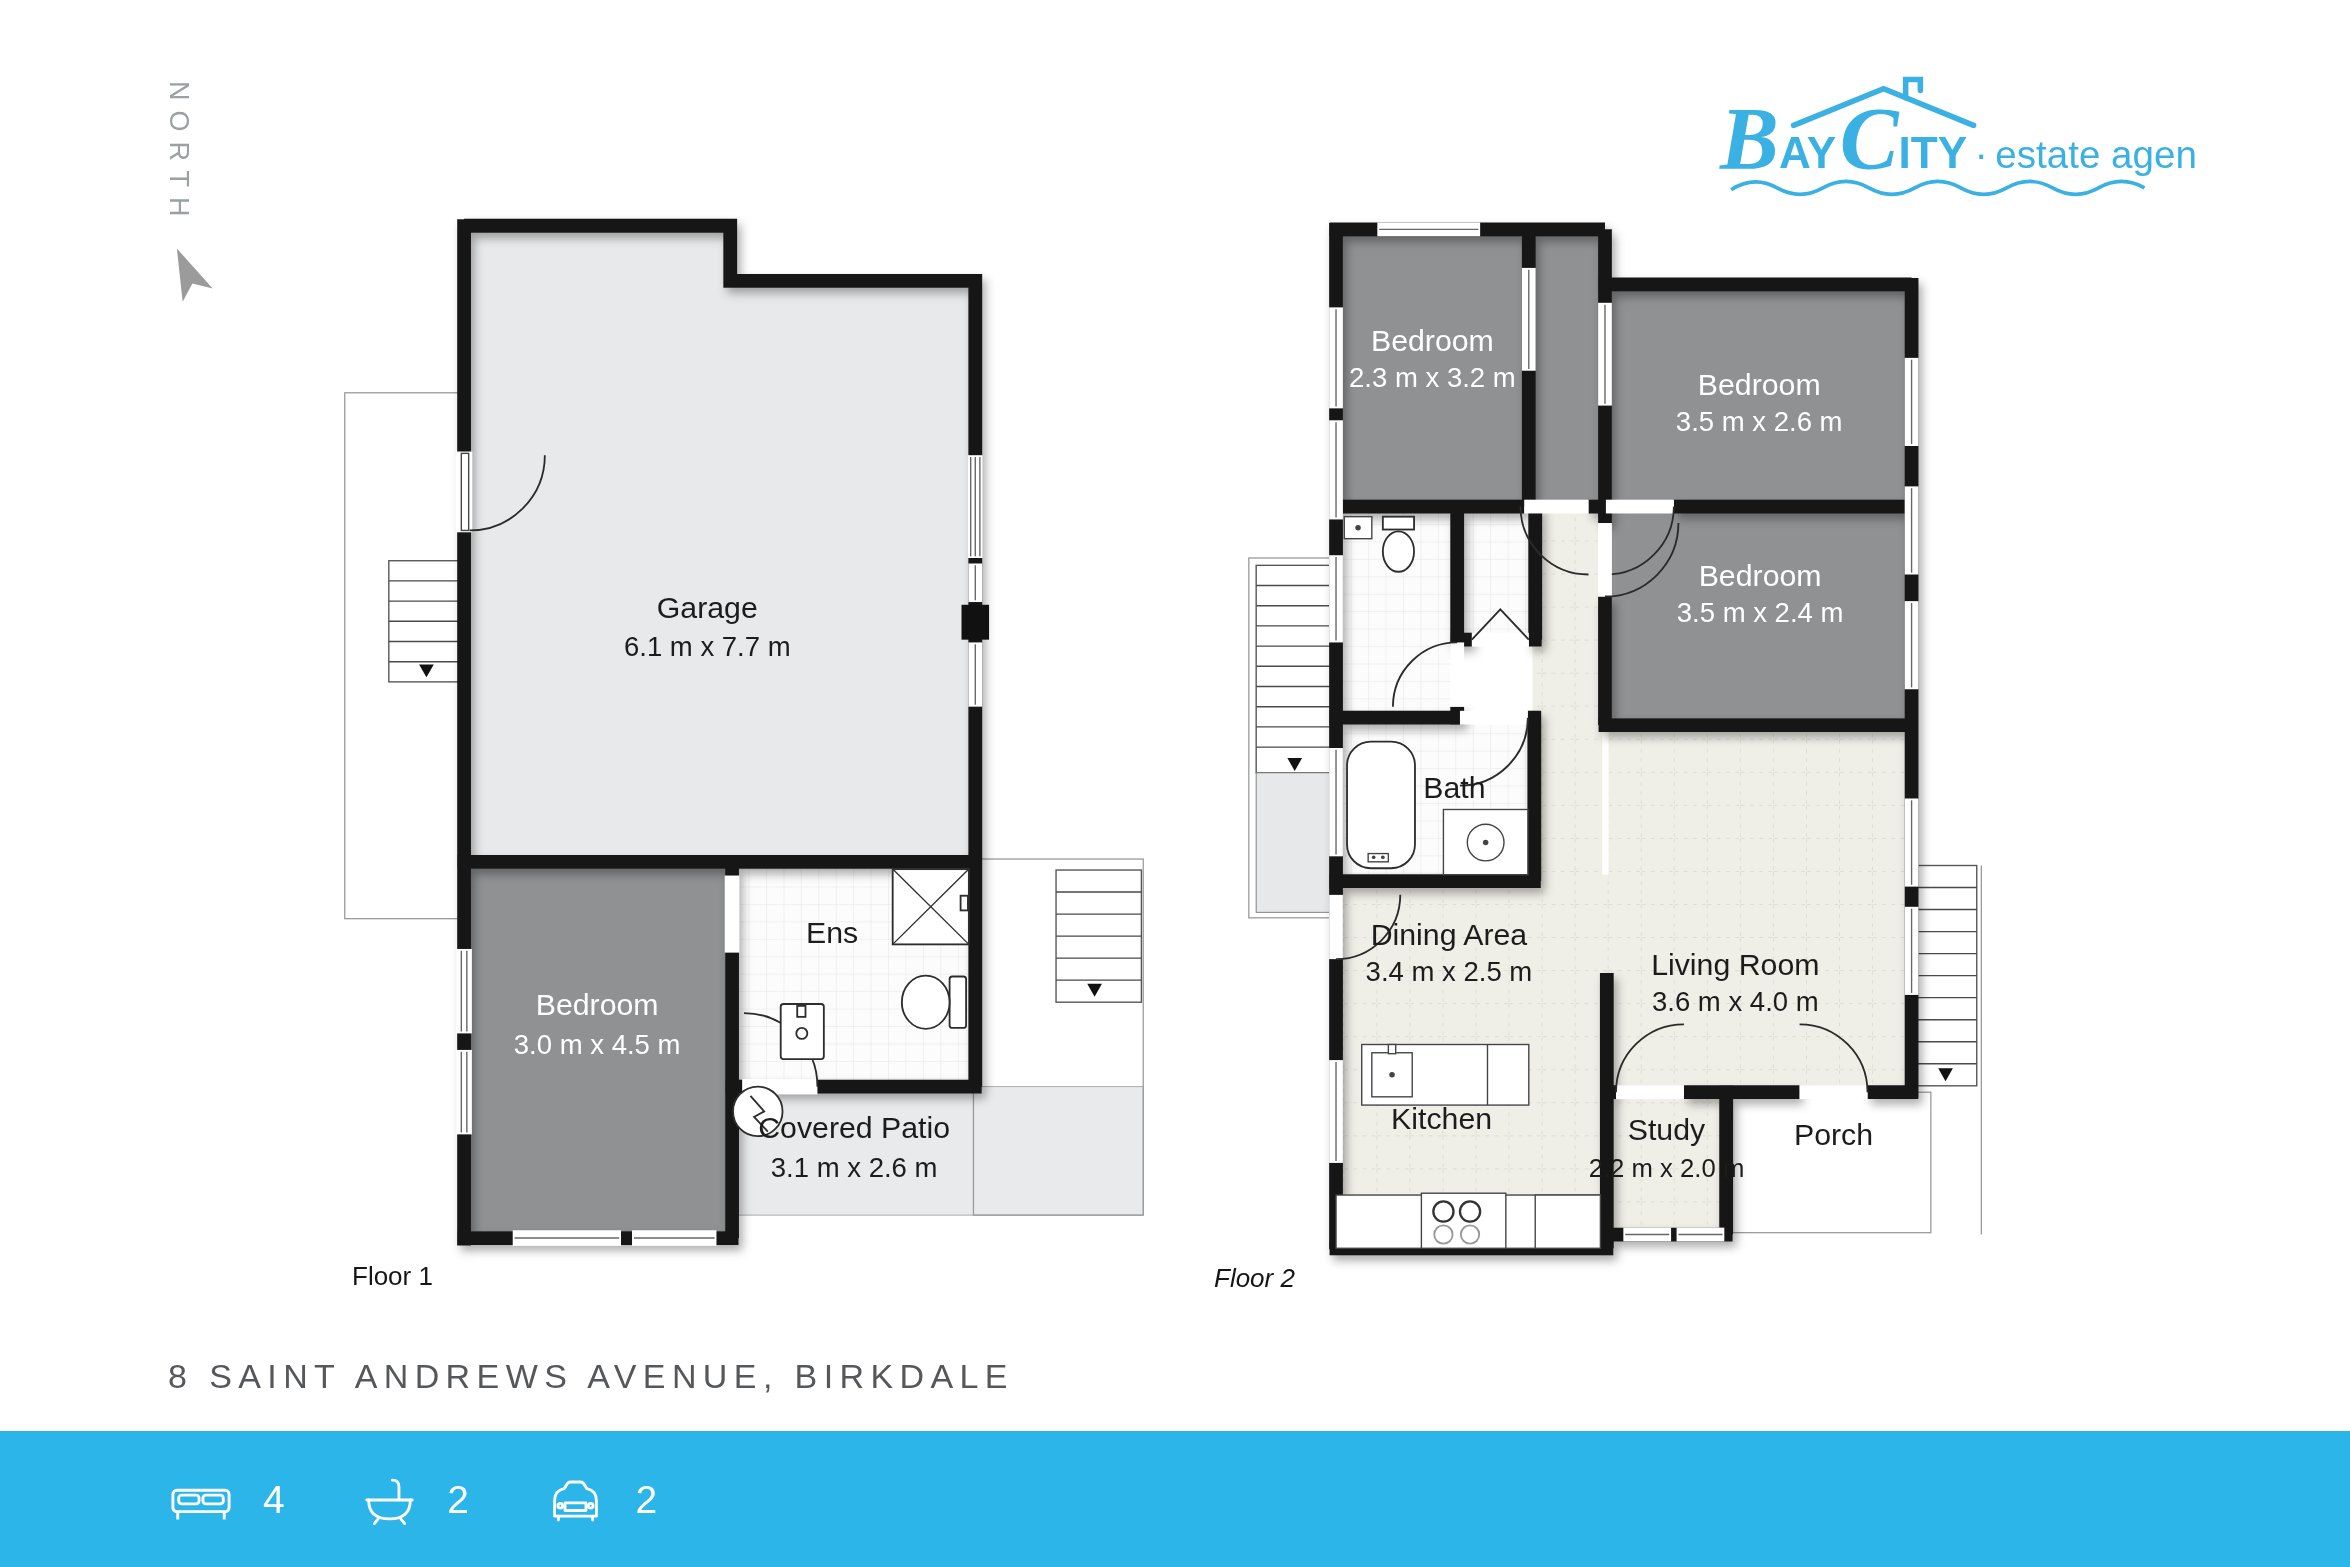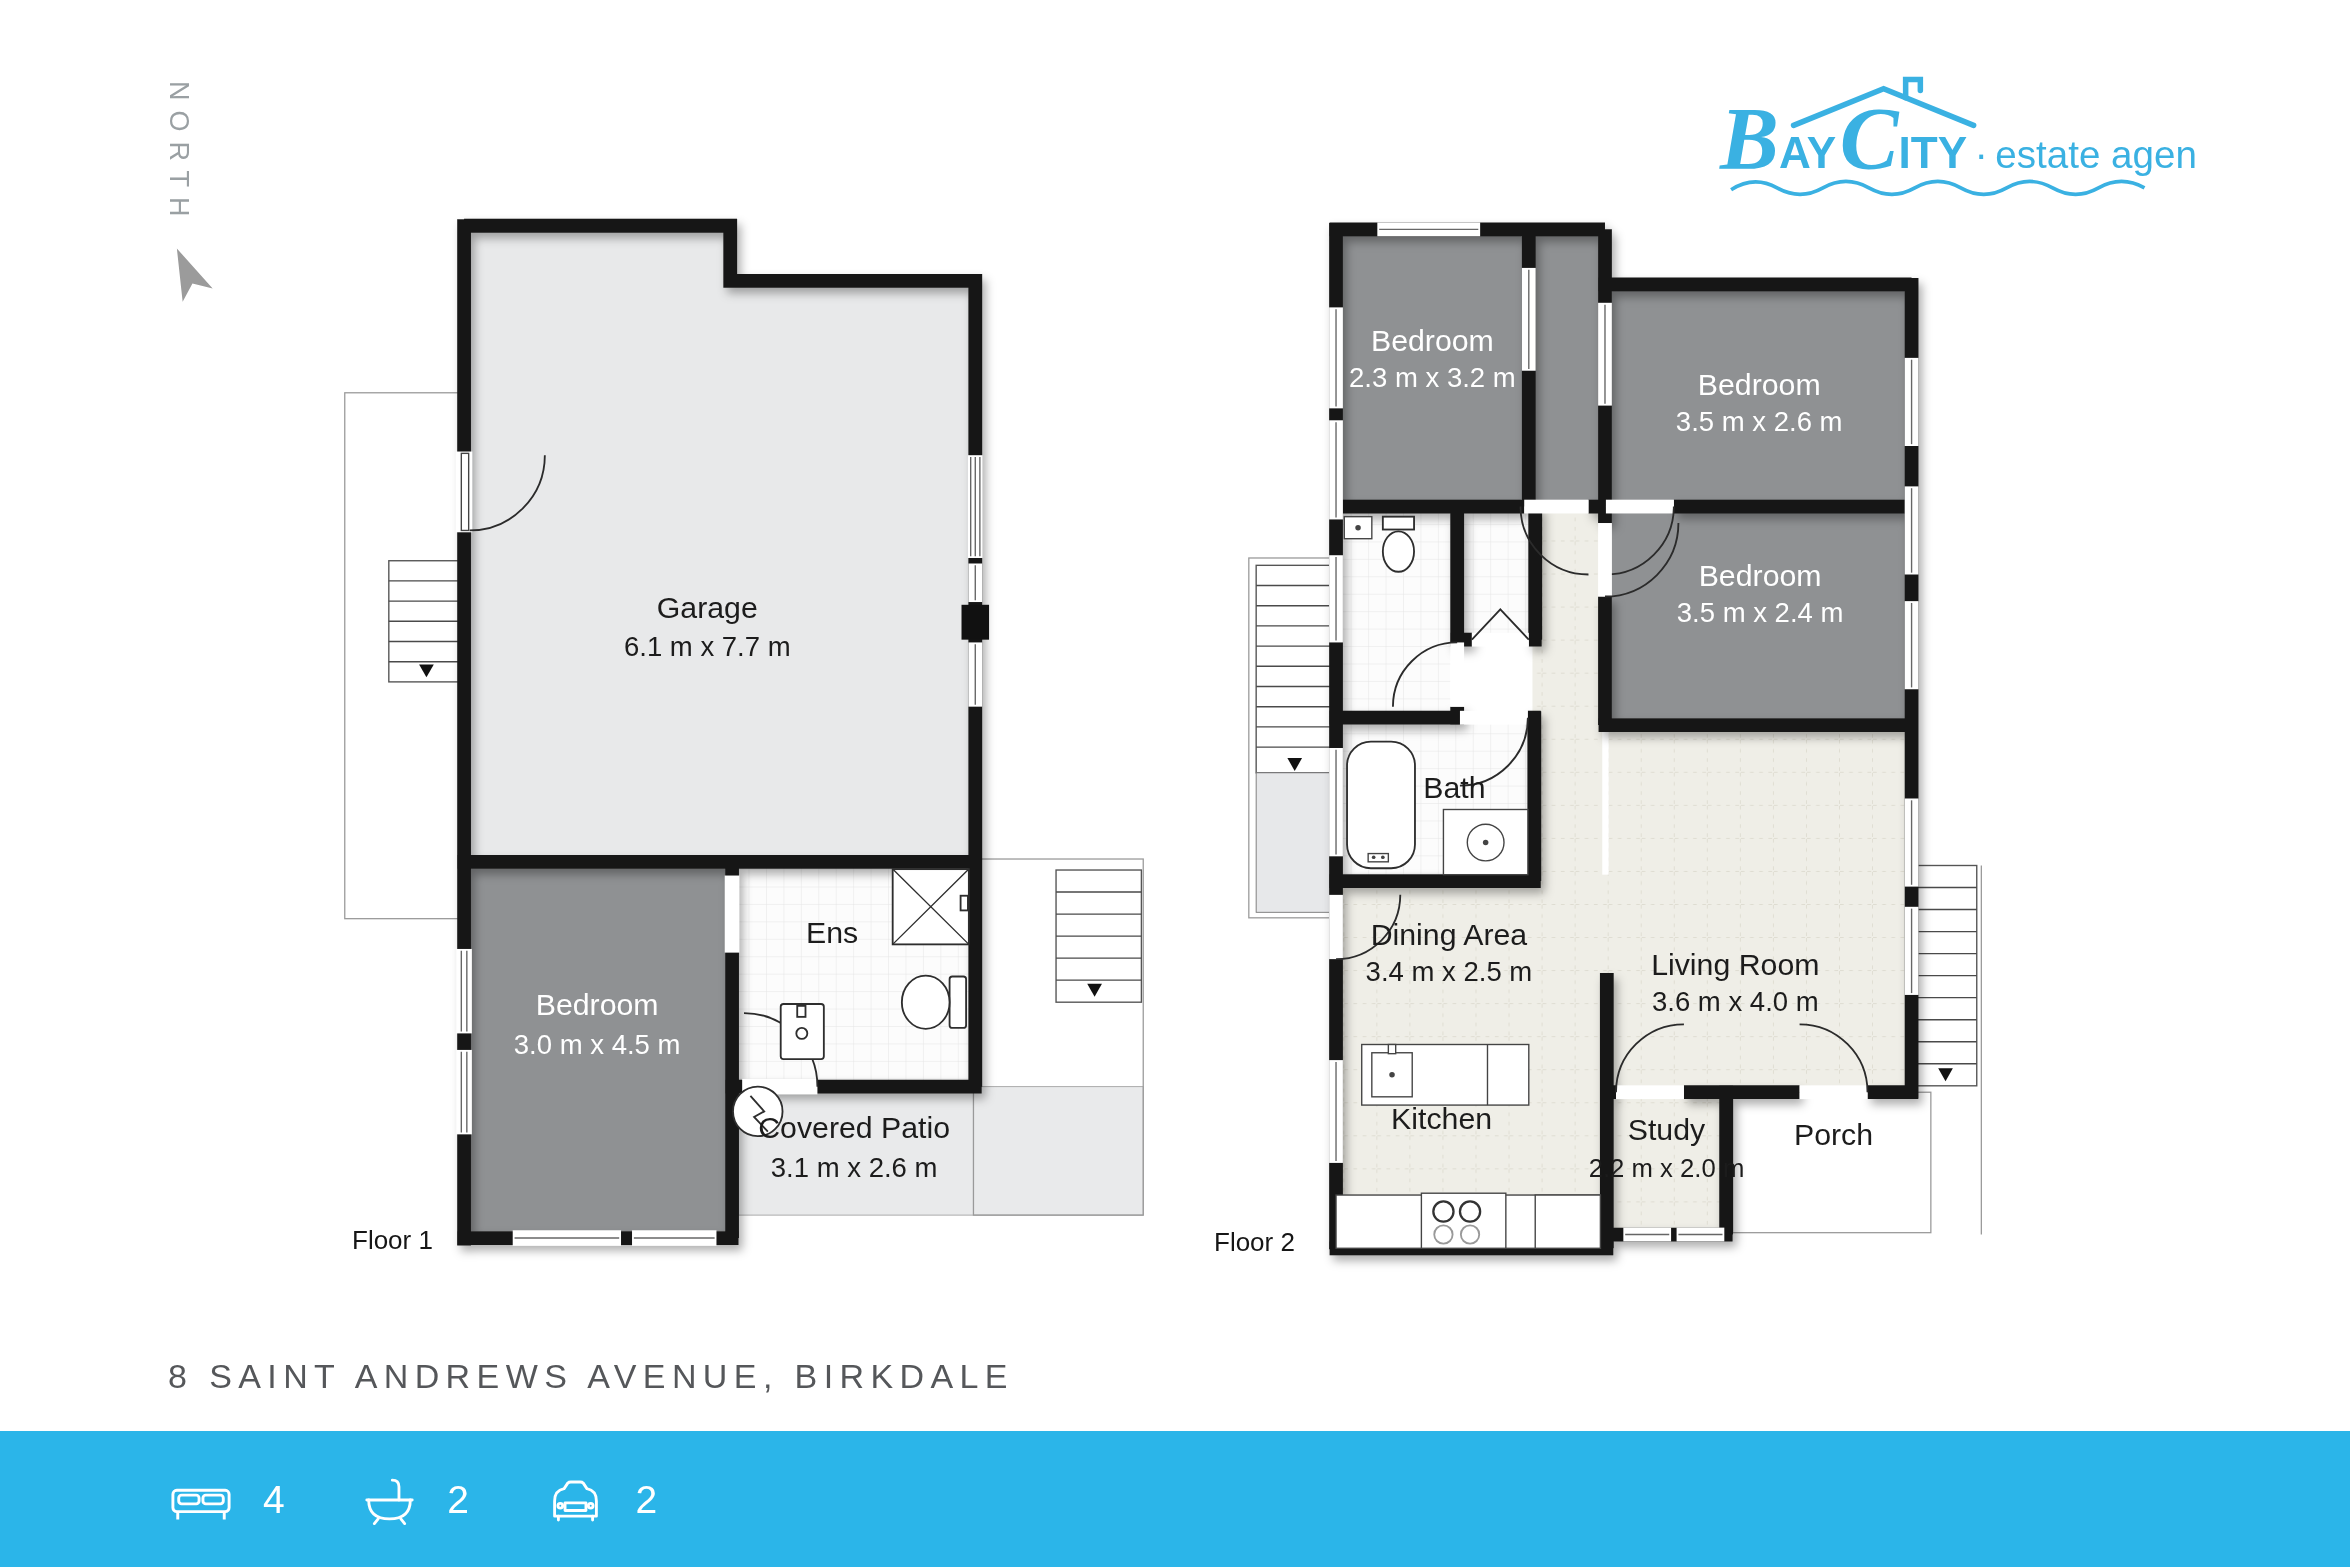--- a/index.html
+++ b/index.html
@@ -22,23 +22,23 @@
   .fx{stroke:#2e2e2e;stroke-width:2;fill:#ffffff;}
   .fx1{stroke:#444;stroke-width:1.5;fill:#ffffff;}
   .arc{stroke:#2b2b2b;stroke-width:2;fill:none;}
   .winline{stroke:#666;stroke-width:1.5;}
   .tread{stroke:#4a4a4a;stroke-width:1.5;}
   .rn{font:500 33px "Liberation Sans",sans-serif;fill:#1c1c1c;text-anchor:middle;}
   .rd{font:400 30px "Liberation Sans",sans-serif;fill:#1c1c1c;text-anchor:middle;}
   .rn.w,.rd.w{fill:#ffffff;}
   .rd.sm{font-size:28px;}
 
-  .floor-label{position:absolute;font-size:26px;color:#161616;font-weight:500;}
+  .floor-label{position:absolute;font-size:26px;color:#161616;font-weight:500;margin-top:36px;}
   .floor-label.one{left:352px;top:1225px;}
-  .floor-label.two{left:1214px;top:1227px;}
+  .floor-label.two{left:1214px;top:1227px;font-style:italic;}
 
   
   .address{position:absolute;left:168px;top:1357px;font-size:34px;letter-spacing:6.4px;
            color:#55575a;font-weight:500;white-space:nowrap;}
 
   
   .footer{position:absolute;left:0;top:1431px;width:2351px;height:137px;background:#2bb5e9;}
   .stats{position:absolute;left:170px;top:0;height:137px;display:flex;align-items:center;gap:31px;}
   .stat-num{color:#fff;font-size:39px;font-weight:500;}
   .stat-gap{width:16.5px;}

